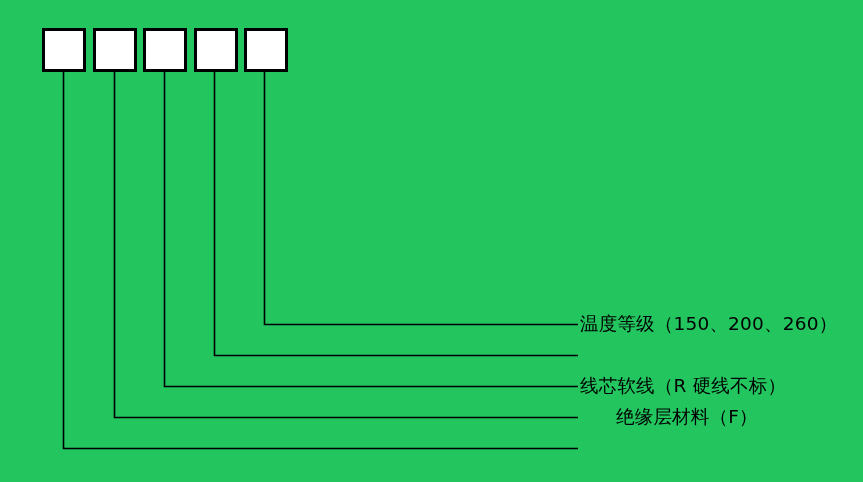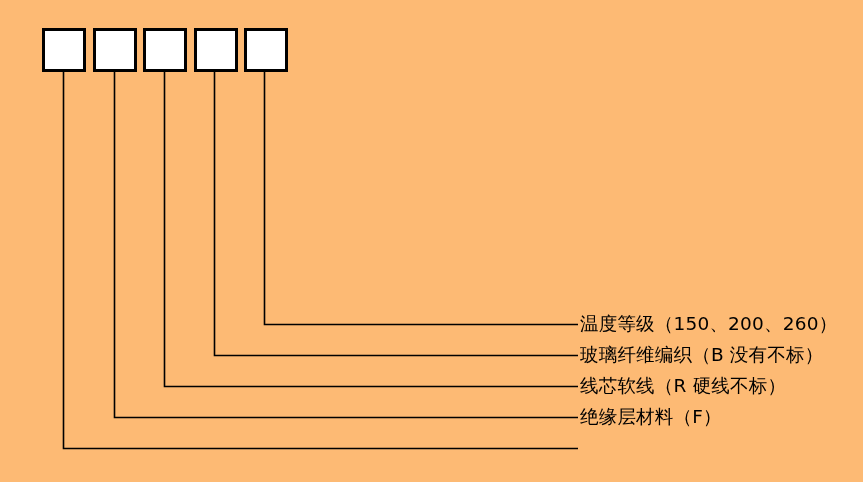--- a/index.html
+++ b/index.html
@@ -8,21 +8,21 @@
     padding: 0;
     background: #ffffff;
   }
   body {
     font-family: "DejaVu Sans", "Liberation Sans", sans-serif;
   }
   #diagram-root {
     position: relative;
     width: 863px;
     height: 482px;
-    background: #fdba74;
+    background: #22c55e;
     overflow: hidden;
   }
   #diagram-svg {
     position: absolute;
     left: 0;
     top: 0;
     width: 863px;
     height: 482px;
     display: block;
   }
@@ -68,20 +68,19 @@
       <path class="leader-line" d="M 264.5 72 L 264.5 324.5 L 578 324.5"></path>
       <path class="leader-line" d="M 214.5 72 L 214.5 355.5 L 578 355.5"></path>
       <path class="leader-line" d="M 164.5 72 L 164.5 386.5 L 578 386.5"></path>
       <path class="leader-line" d="M 114.5 72 L 114.5 417.5 L 578 417.5"></path>
       <path class="leader-line" d="M 63.5 72 L 63.5 448.5 L 578 448.5"></path>
     </g>
   </svg>
 
   <div class="label-text" style="top: 324px; transform: translateY(-50%);">温度等级（150、200、260）</div>
 
-  <div class="label-text" style="top: 355px; transform: translateY(-50%);">玻璃纤维编织（B 没有不标）</div>
 
   <div class="label-text" style="top: 386px; transform: translateY(-50%);">线芯软线（R 硬线不标）</div>
 
-  <div class="label-text" style="top: 417px; transform: translateY(-50%);">绝缘层材料（F）</div>
+  <div class="label-text" style="top: 417px; transform: translateY(-50%); margin-left: 36px;">绝缘层材料（F）</div>
 
 
 </div>
 
 </body></html>

